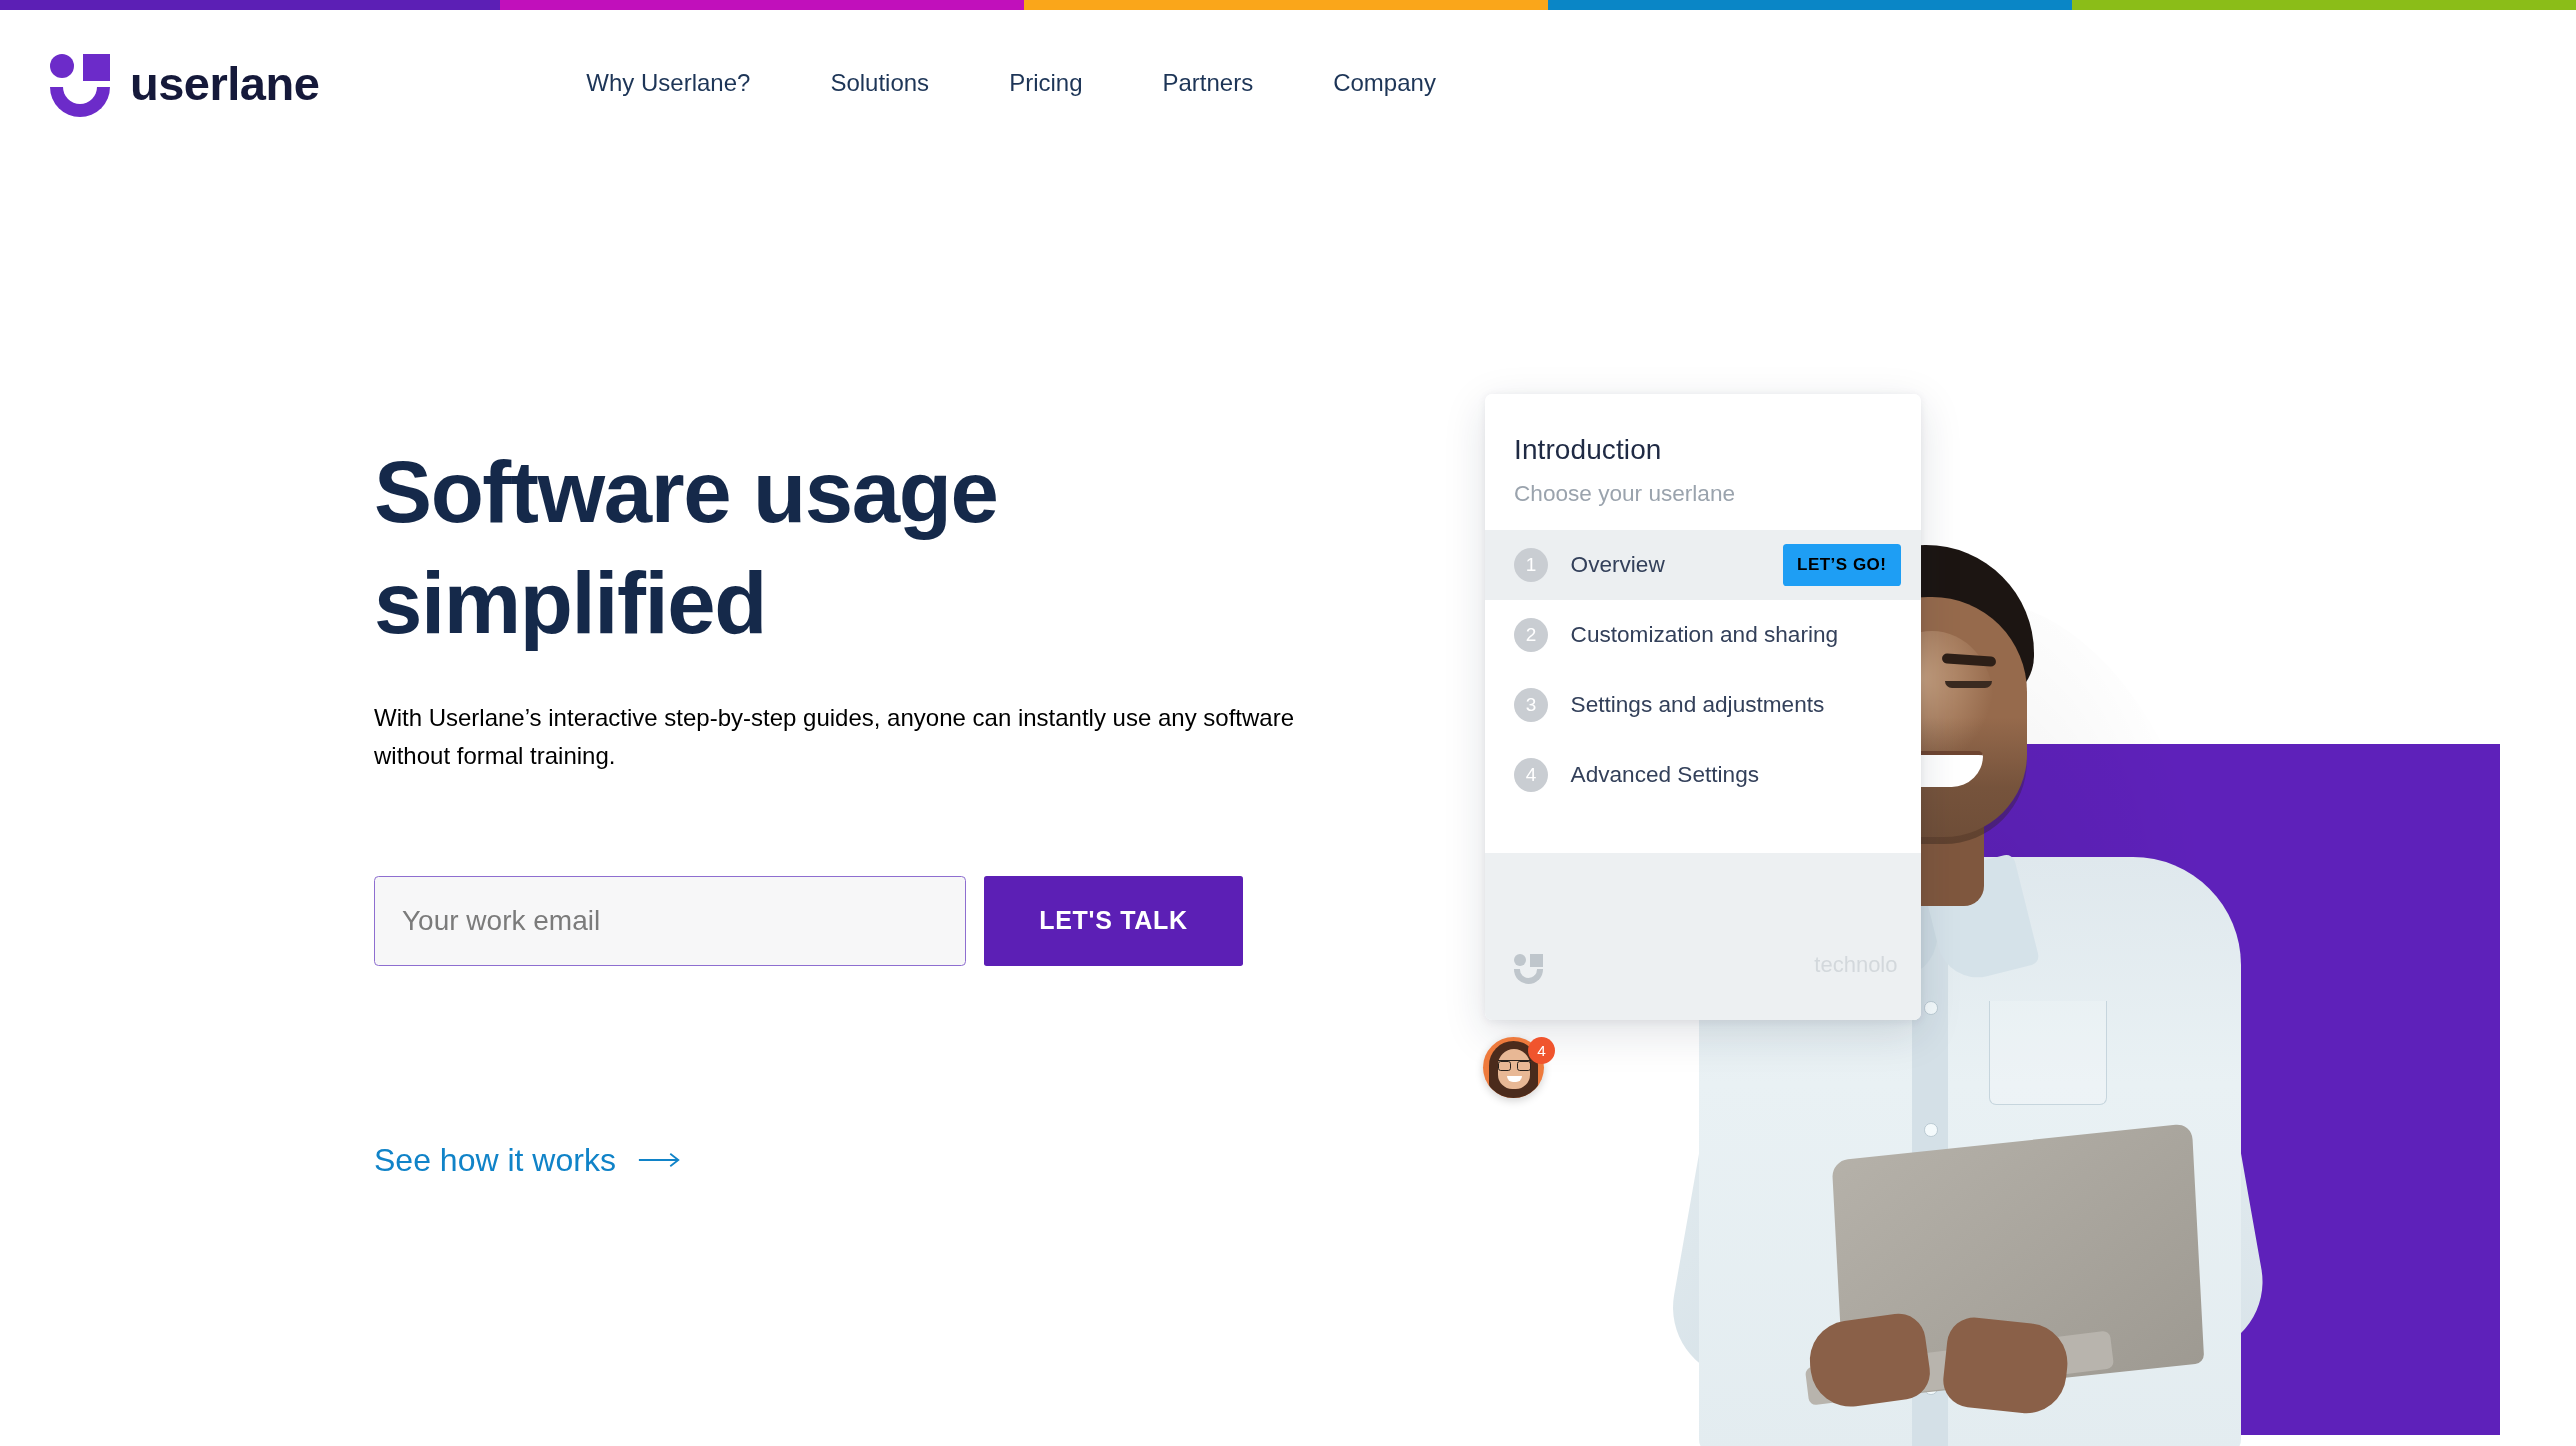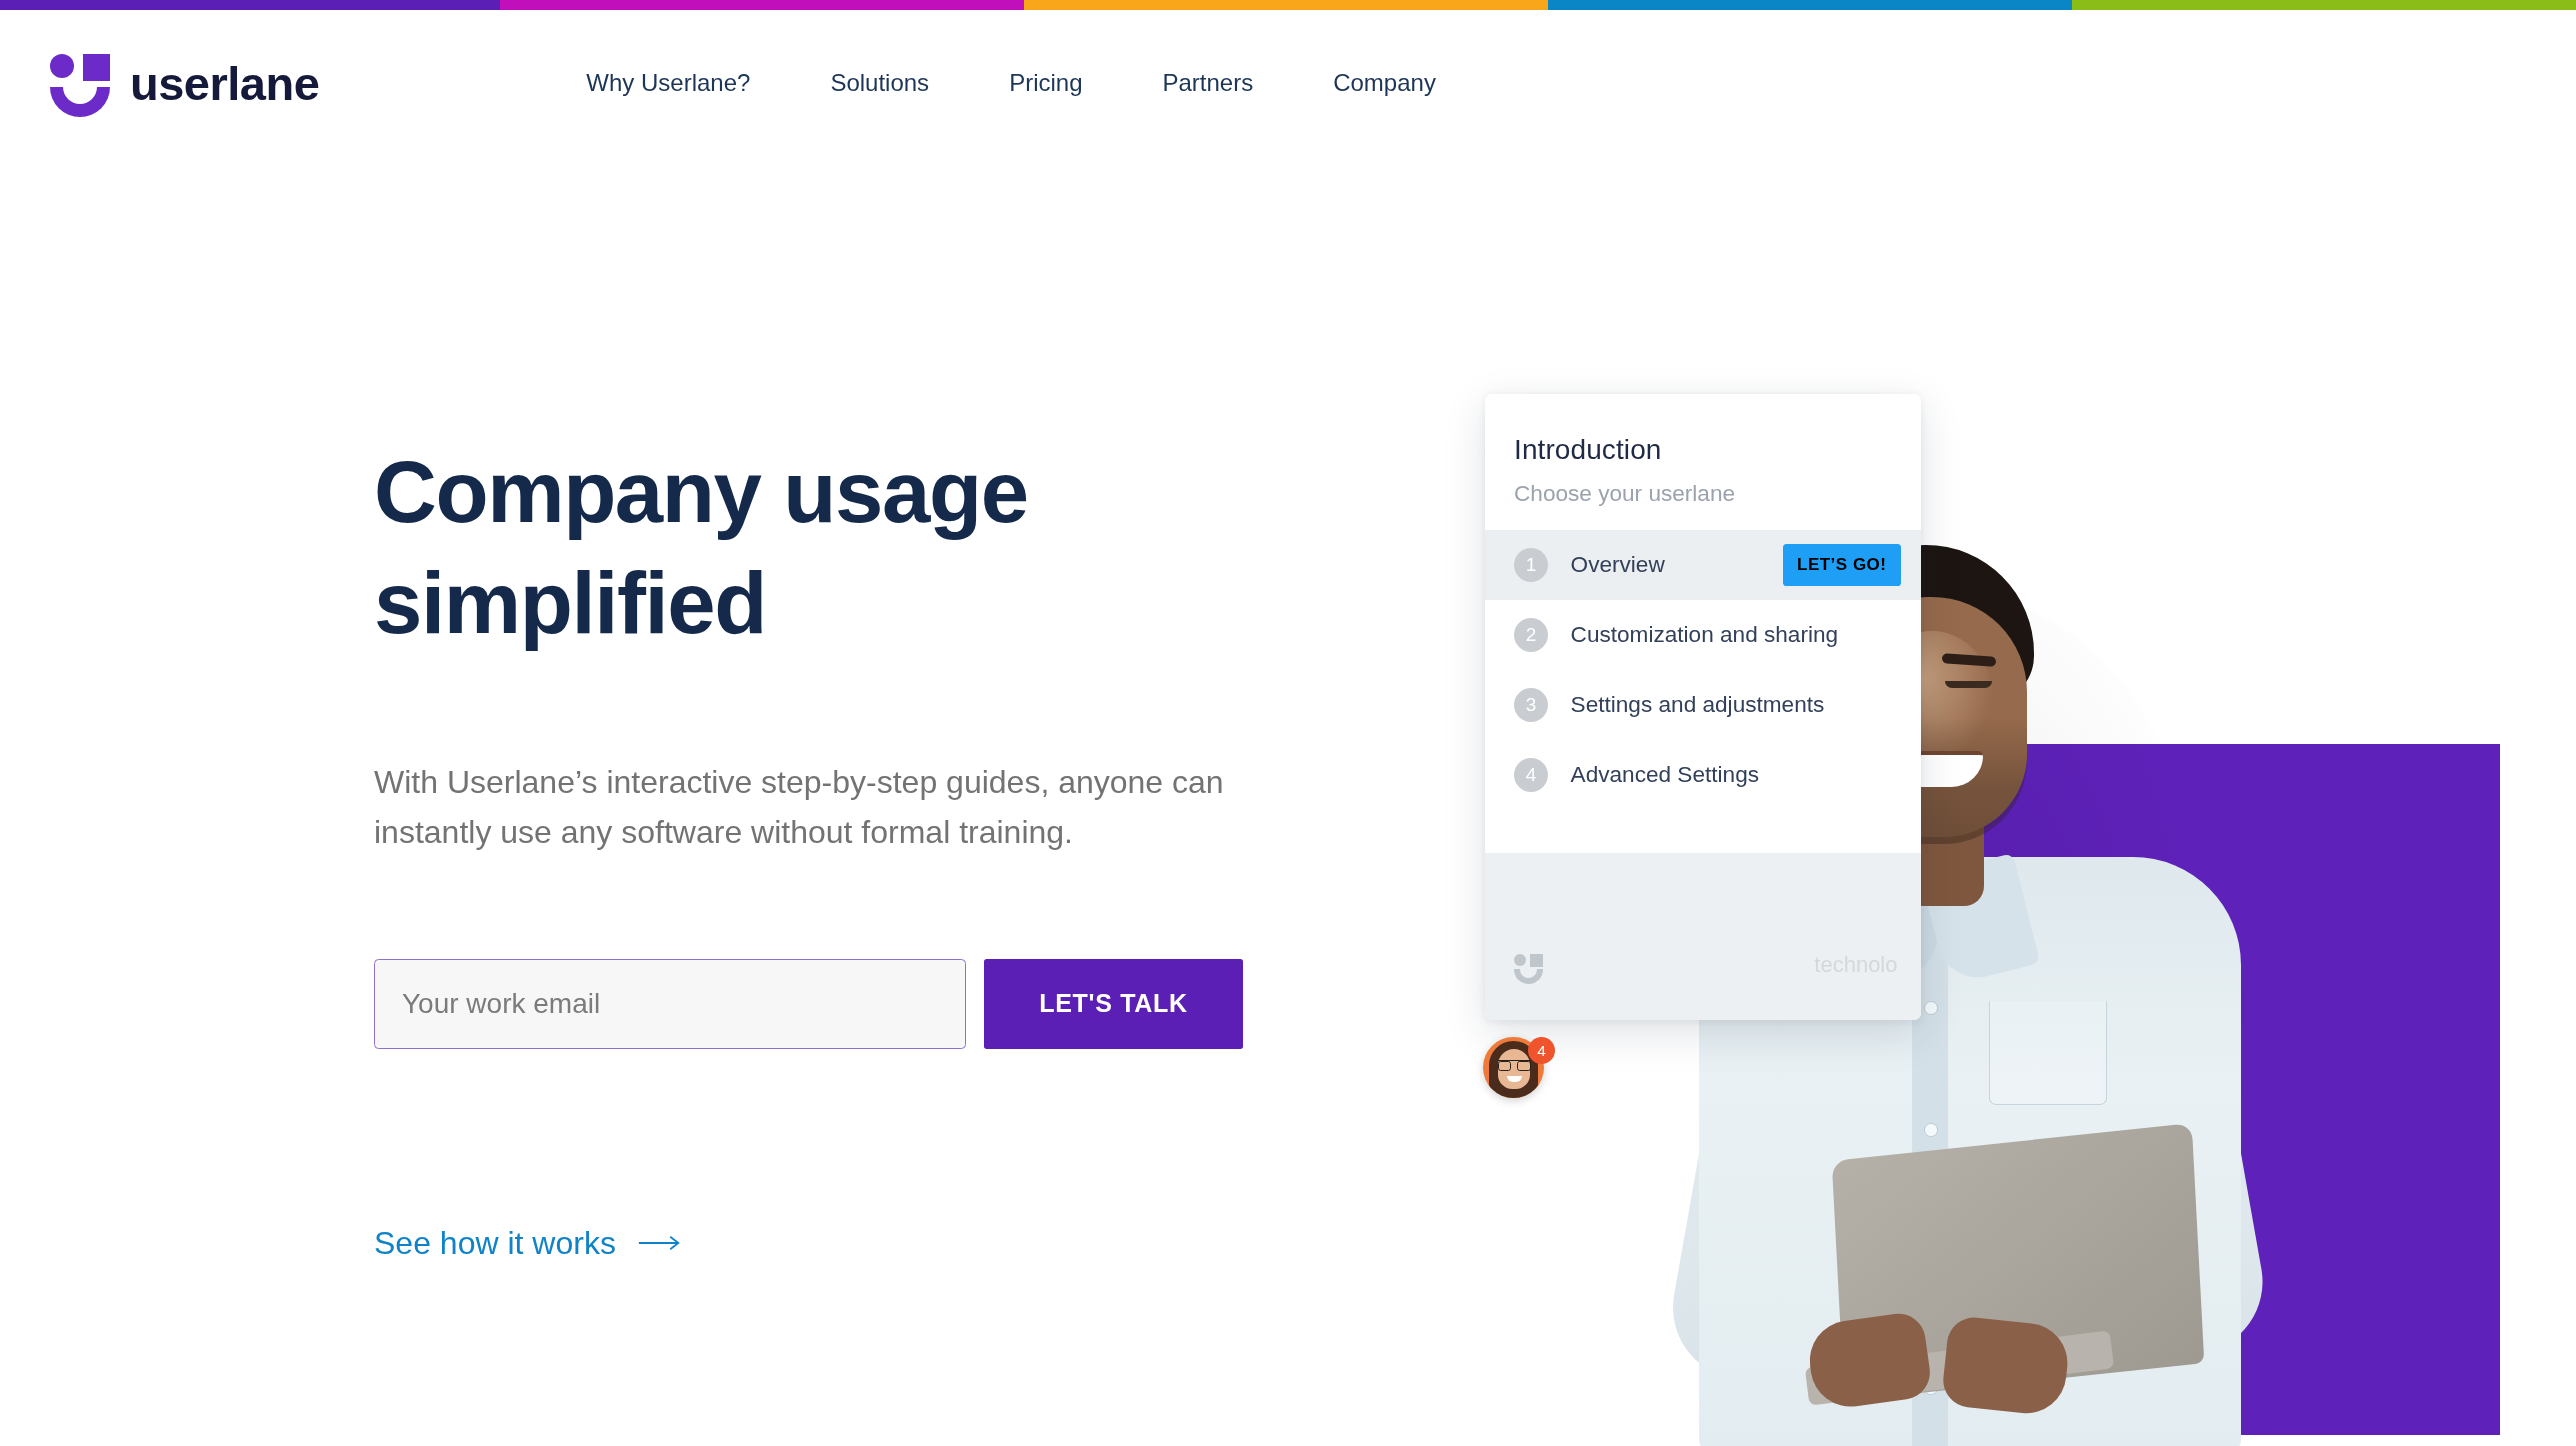--- a/index.html
+++ b/index.html
@@ -143,24 +143,24 @@
     width: 994px;
   }
   .headline {
     font-size: 87px;
     line-height: 1.28;
     font-weight: 700;
     color: #15294a;
     letter-spacing: -1.4px;
   }
   .subhead {
-    margin-top: 98px;
-    font-size: 32px;
+    margin-top: 40px;
+    font-size: 24px;
     line-height: 1.58;
-    color: #737373;
+    color: #000000;
     max-width: 931px;
   }
 
   .form-row {
     margin-top: 101px;
     display: flex;
     align-items: stretch;
     gap: 18px;
   }
   .email-input {
@@ -610,21 +610,21 @@
     <div class="nav-item">Partners</div>
     <div class="nav-item">Company</div>
   </nav>
 
 </div>
 
 <div class="hero">
 
   <div class="hero-left">
     <h1 class="headline">
-      <span>Company usage</span><br>
+      <span>Software usage</span><br>
       <span>simplified</span>
     </h1>
 
     <p class="subhead">
       <span>With Userlane’s interactive step-by-step guides, anyone</span>
       <span>can instantly use any software without formal training.</span>
     </p>
 
     <div class="form-row">
       <input class="email-input" type="email" placeholder="Your work email" style="">

